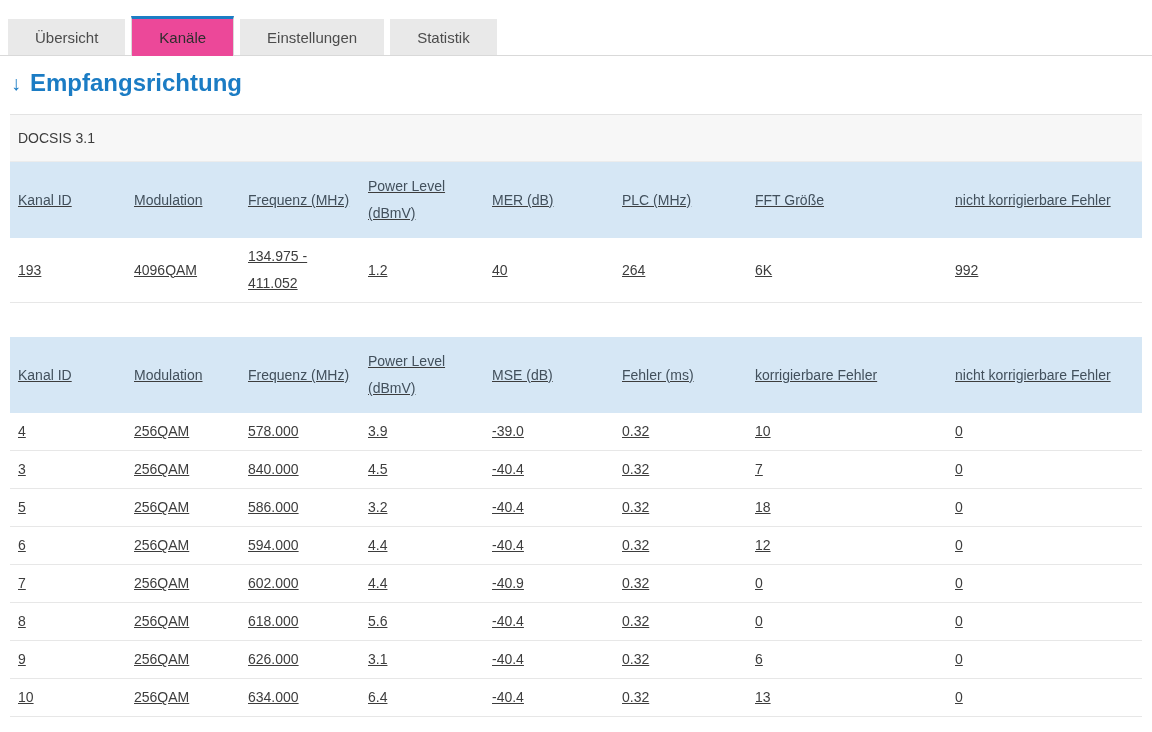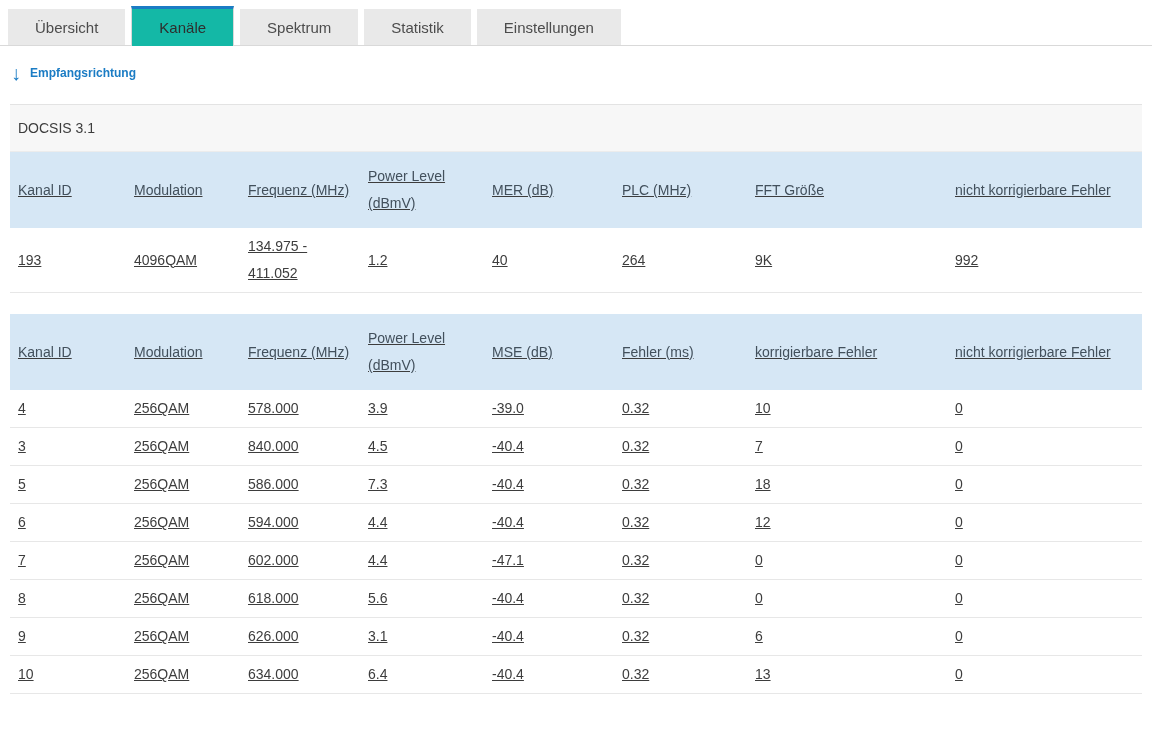--- a/index.html
+++ b/index.html
@@ -11,38 +11,38 @@
     font-family: "Liberation Sans", "DejaVu Sans", sans-serif;
     color: #3d3d3d;
   }
   * { box-sizing: border-box; }
 
   
   .tabbar {
     display: flex;
     align-items: flex-end;
     gap: 6px;
-    height: 46px;
+    height: 56px;
     padding-left: 8px;
     border-bottom: 1px solid #d9d9d9;
     background: #ffffff;
   }
   .tab {
     height: 36px;
     display: flex;
     align-items: center;
     padding: 0 27px;
     background: #e9e9e9;
     font-size: 15px;
     color: #4c4c4c;
     cursor: pointer;
     white-space: nowrap;
   }
   .tab.active {
-    background: #14b8a6;
+    background: #ec4899;
     border: 1px solid #d9d9d9;
     border-bottom: none;
     border-top: 3px solid var(--accent, #1b7cc4);
     height: 40px;
     margin-bottom: -1px;
     color: #2e2e2e;
     position: relative;
     z-index: 1;
   }
 
@@ -53,27 +53,27 @@
     gap: 9px;
     padding: 15px 11px 19px 11px;
   }
   .section-head .arrow {
     color: var(--accent, #1b7cc4);
     font-size: 20px;
     line-height: 24px;
   }
   .section-head .title {
     color: var(--accent, #1b7cc4);
-    font-size: 12px;
+    font-size: 24px;
     font-weight: 700;
     line-height: 24px;
   }
 
   
-  .table-block { margin: 0 10px 21px 10px; }
+  .table-block { margin: 0 10px 34px 10px; }
   .table-title {
     background: var(--section-bg, #f7f7f7);
     border-top: 1px solid #e3e3e3;
     border-bottom: 1px solid #ececec;
     padding: 13px 8px;
     font-size: 14px;
     line-height: 20px;
     color: #3d3d3d;
   }
   table {
@@ -102,23 +102,22 @@
   }
 </style>
 </head>
 <body>
 
 <div class="page">
 
   <div class="tabbar" id="tabbar">
       <div class="tab">Übersicht</div>
       <div class="tab active">Kanäle</div>
-      <div class="tab">Spektrum</div>
+      <div class="tab">Einstellungen</div>
       <div class="tab">Statistik</div>
-      <div class="tab">Einstellungen</div>
     </div>
 
   <div class="section-head">
     <span class="arrow">↓</span>
     <span class="title">Empfangsrichtung</span>
   </div>
 
   <div id="tables">
       <div class="table-block">
         <div class="table-title">DOCSIS 3.1</div>
@@ -146,21 +145,21 @@
             </tr>
           </thead>
           <tbody>
             <tr>
               <td>193</td>
               <td>4096QAM</td>
               <td>134.975 - 411.052</td>
               <td>1.2</td>
               <td>40</td>
               <td>264</td>
-              <td>9K</td>
+              <td>6K</td>
               <td>992</td>
             </tr>
           </tbody>
         </table>
       </div>
       <div class="table-block">
         <table>
           <colgroup>
             <col style="width: 116px;">
             <col style="width: 114px;">
@@ -201,42 +200,42 @@
               <td>4.5</td>
               <td>-40.4</td>
               <td>0.32</td>
               <td>7</td>
               <td>0</td>
             </tr>
             <tr>
               <td>5</td>
               <td>256QAM</td>
               <td>586.000</td>
-              <td>7.3</td>
+              <td>3.2</td>
               <td>-40.4</td>
               <td>0.32</td>
               <td>18</td>
               <td>0</td>
             </tr>
             <tr>
               <td>6</td>
               <td>256QAM</td>
               <td>594.000</td>
               <td>4.4</td>
               <td>-40.4</td>
               <td>0.32</td>
               <td>12</td>
               <td>0</td>
             </tr>
             <tr>
               <td>7</td>
               <td>256QAM</td>
               <td>602.000</td>
               <td>4.4</td>
-              <td>-47.1</td>
+              <td>-40.9</td>
               <td>0.32</td>
               <td>0</td>
               <td>0</td>
             </tr>
             <tr>
               <td>8</td>
               <td>256QAM</td>
               <td>618.000</td>
               <td>5.6</td>
               <td>-40.4</td>

